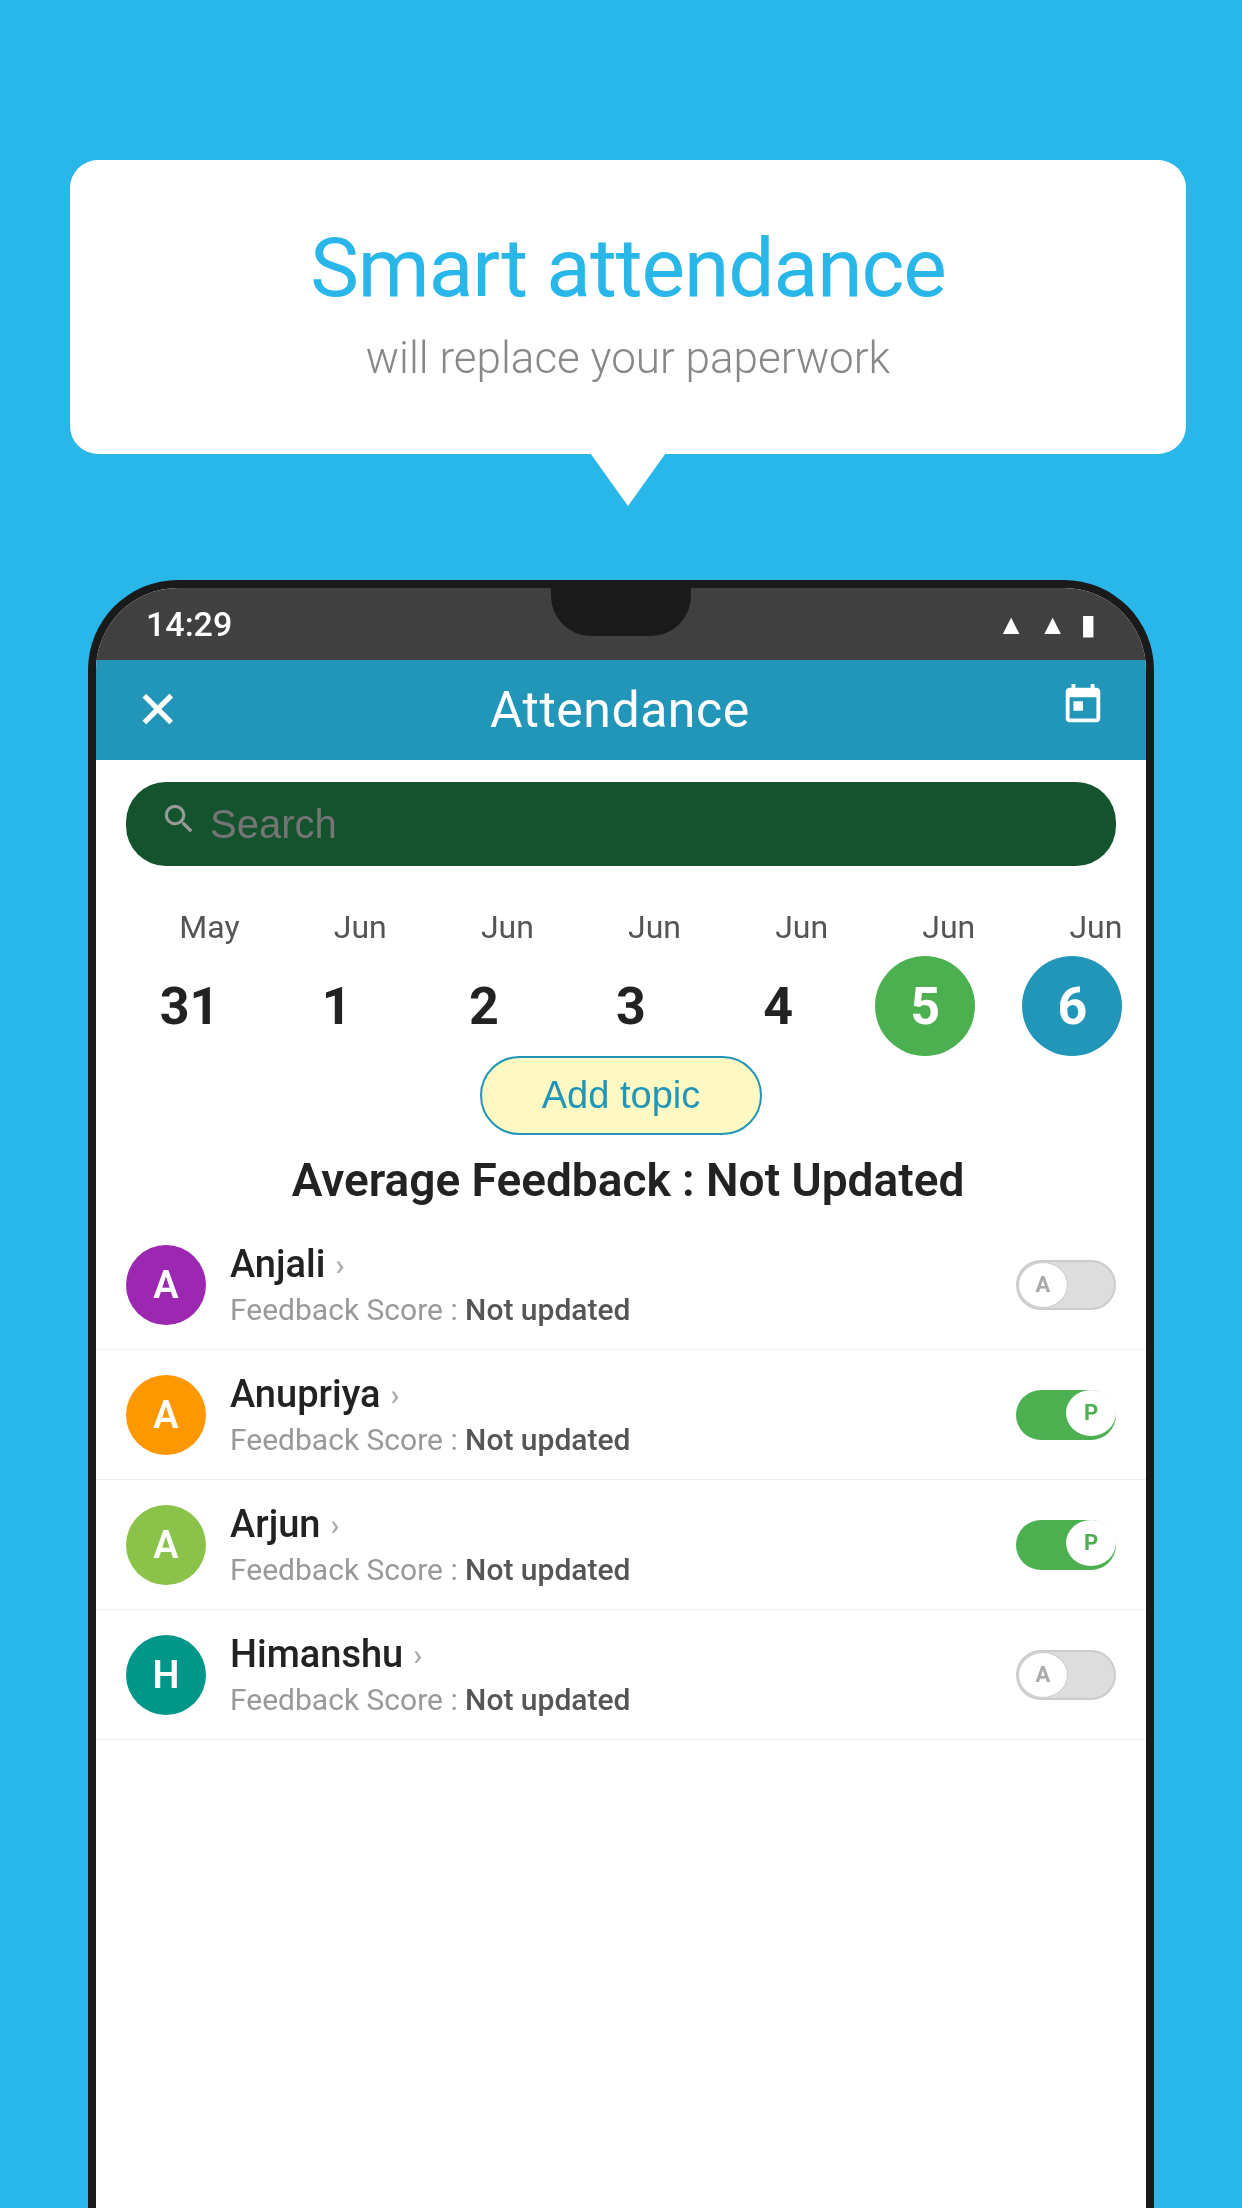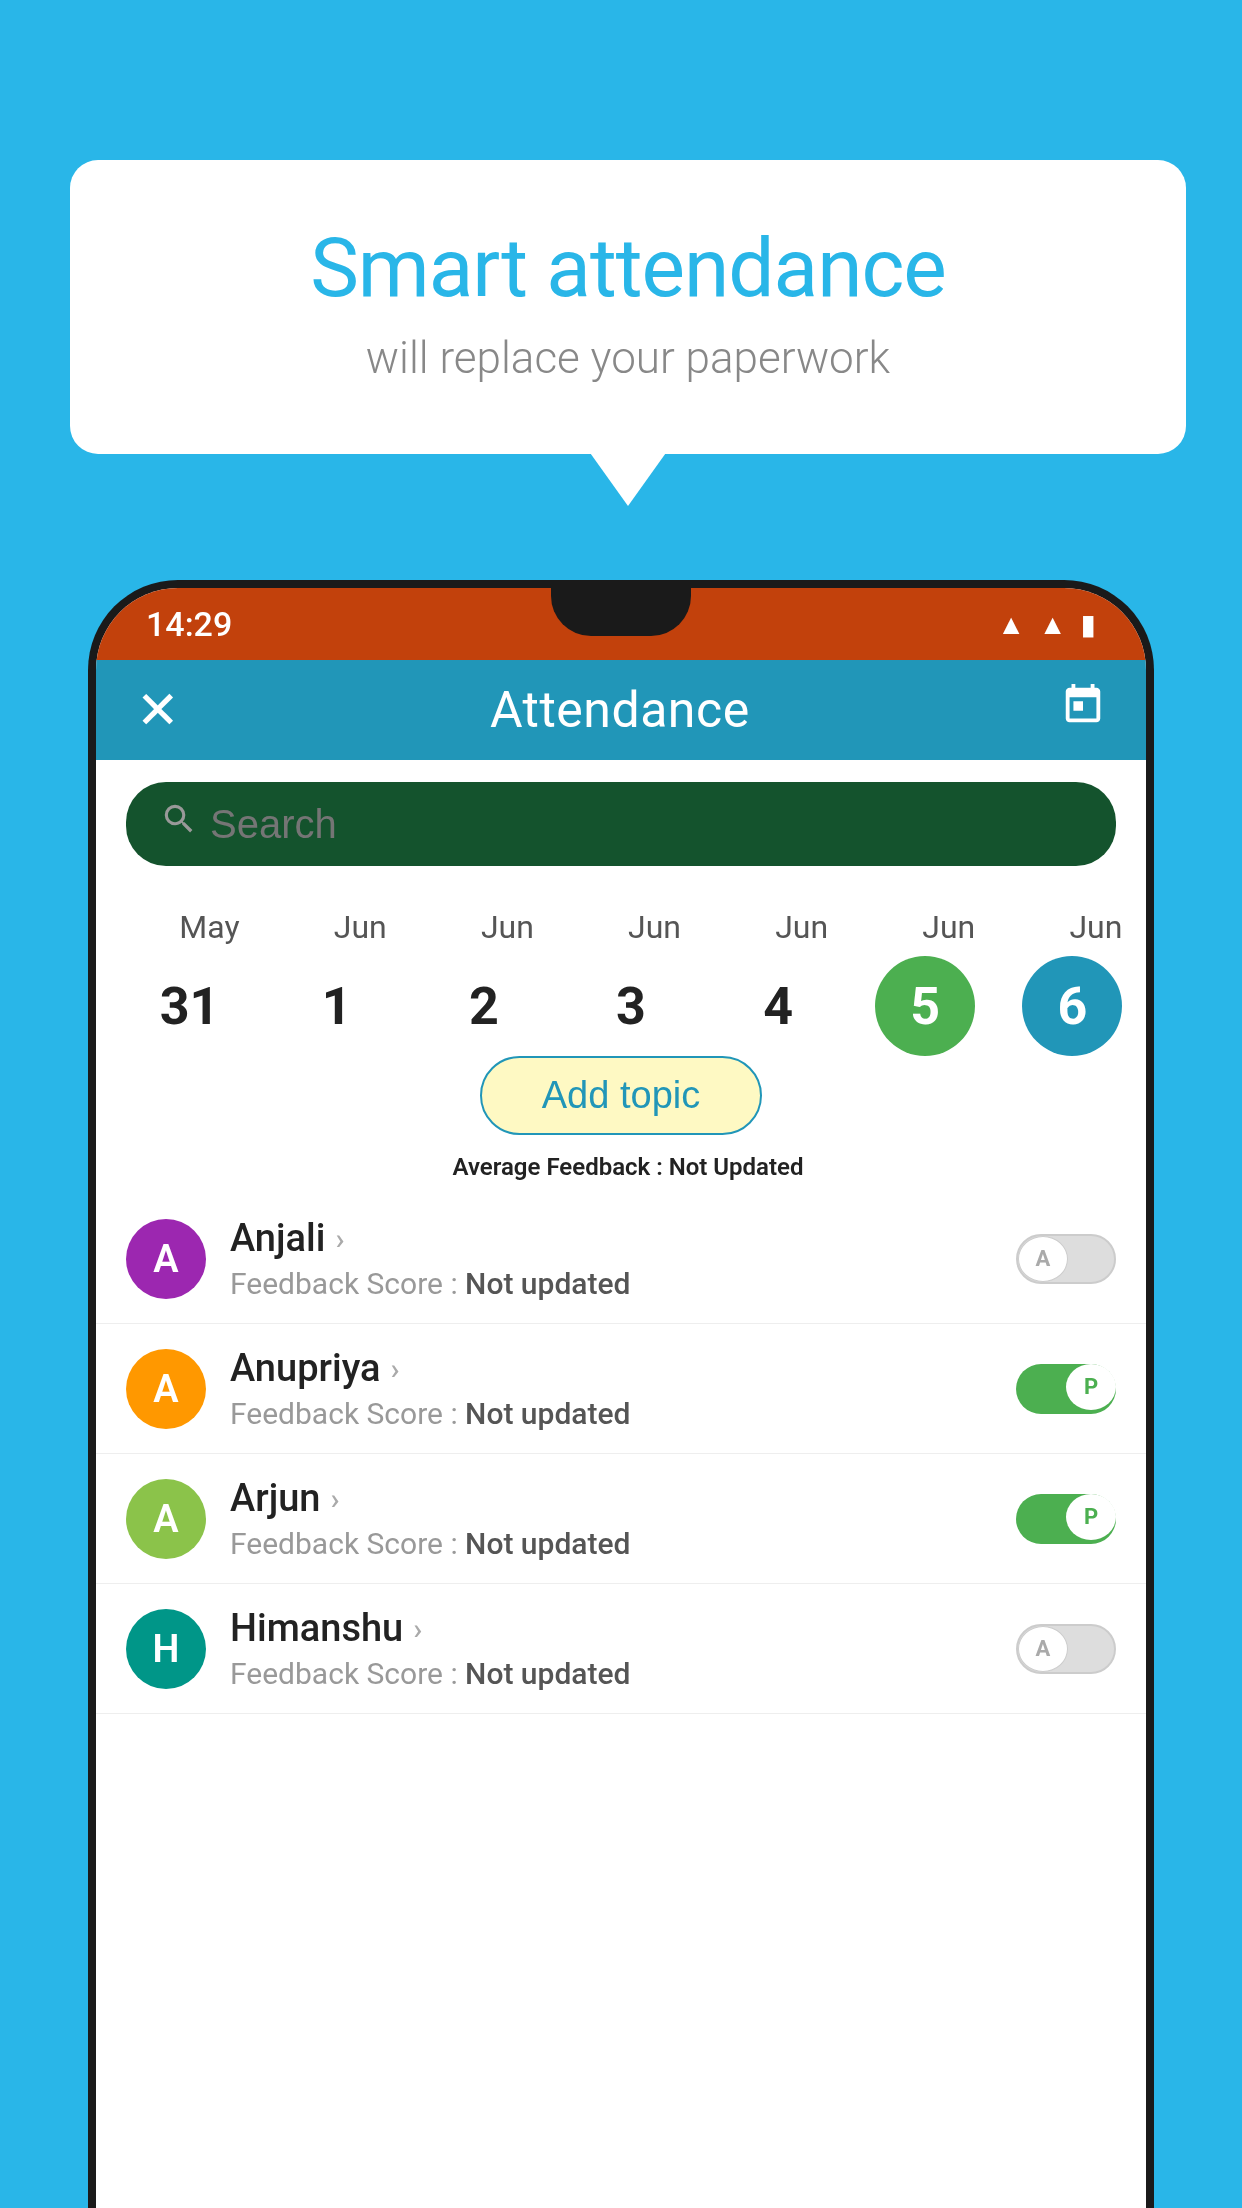--- a/index.html
+++ b/index.html
@@ -69,21 +69,21 @@
       left: 8px;
       right: 8px;
       bottom: 0;
       background: white;
       border-radius: 82px 82px 0 0;
       overflow: hidden;
     }
 
     
     .status-bar {
-      background: #c2410c;
+      background: #404040;
       height: 72px;
       display: flex;
       align-items: center;
       justify-content: space-between;
       padding: 0 50px;
       position: relative;
       text-align: right;
     }
     .status-time {
       color: white;
@@ -212,21 +212,21 @@
       color: #2196b8;
       font-size: 38px;
       background: #fef9c3;
       cursor: pointer;
       width: fit-content;
     }
 
     
     .avg-feedback {
       text-align: center;
-      font-size: 24px;
+      font-size: 46px;
       color: #888;
       margin-top: 18px;
       margin-bottom: 13px;
       padding-left: 14px;
     }
     .avg-feedback span {
       color: #222;
       font-weight: 600;
     }
 

